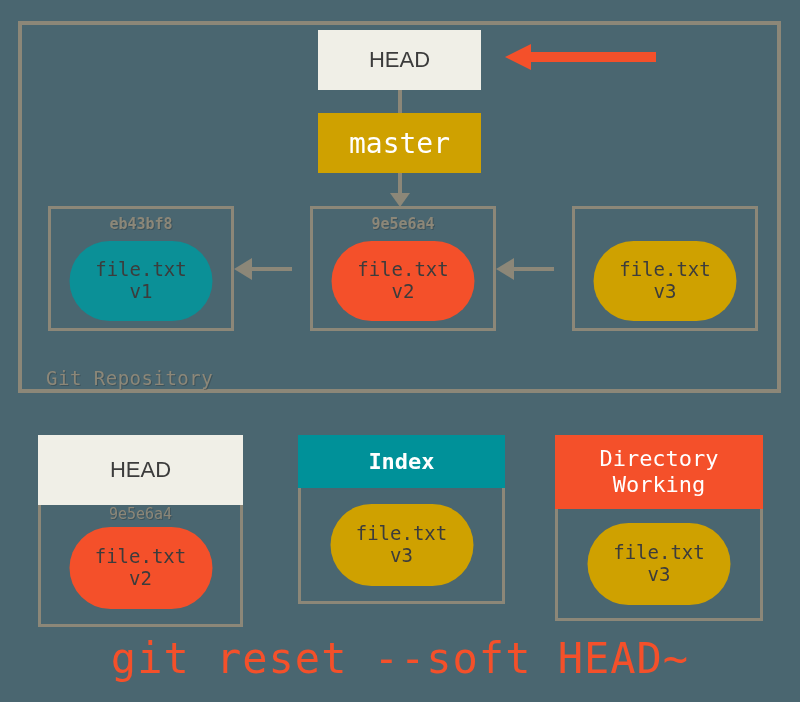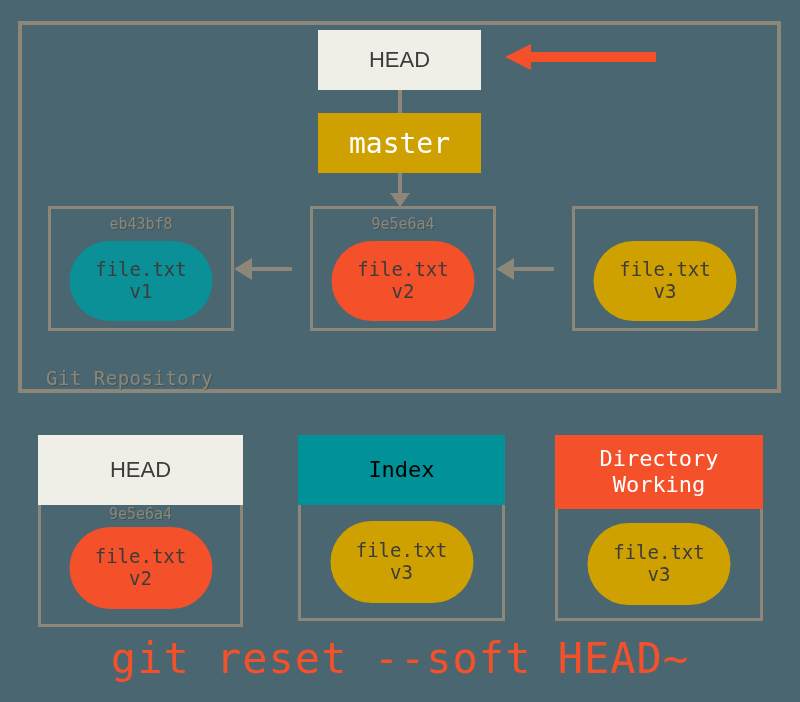--- a/index.html
+++ b/index.html
@@ -120,20 +120,21 @@
 
   .commit-hash {
     position: absolute;
     top: 6px;
     left: 0;
     width: 100%;
     text-align: center;
     font-size: 15px;
     color: #8c8778;
     text-shadow: 1px 1px 0 rgba(40,50,55,0.35);
+    font-weight: bold;
   }
 
   .blob {
     position: absolute;
     left: 50%;
     transform: translateX(-50%);
     top: 32px;
     width: 143px;
     height: 80px;
     border-radius: 40px;
@@ -190,23 +191,24 @@
     line-height: 1.18;
     box-sizing: border-box;
   }
   .hdr-head {
     height: 70px;
     background: #f0efe7;
     color: #3c3c3c;
     font-family: "Liberation Sans", sans-serif;
   }
   .hdr-index {
-    height: 70px;
+    height: 53px;
     background: #009199;
-    color: #000000;
+    color: #ffffff;
+    font-weight: bold;
   }
   .hdr-working {
     height: 74px;
     background: #f4502a;
     color: #ffffff;
   }
 
   .area-body {
     position: relative;
     border: 3px solid #8c8778;

